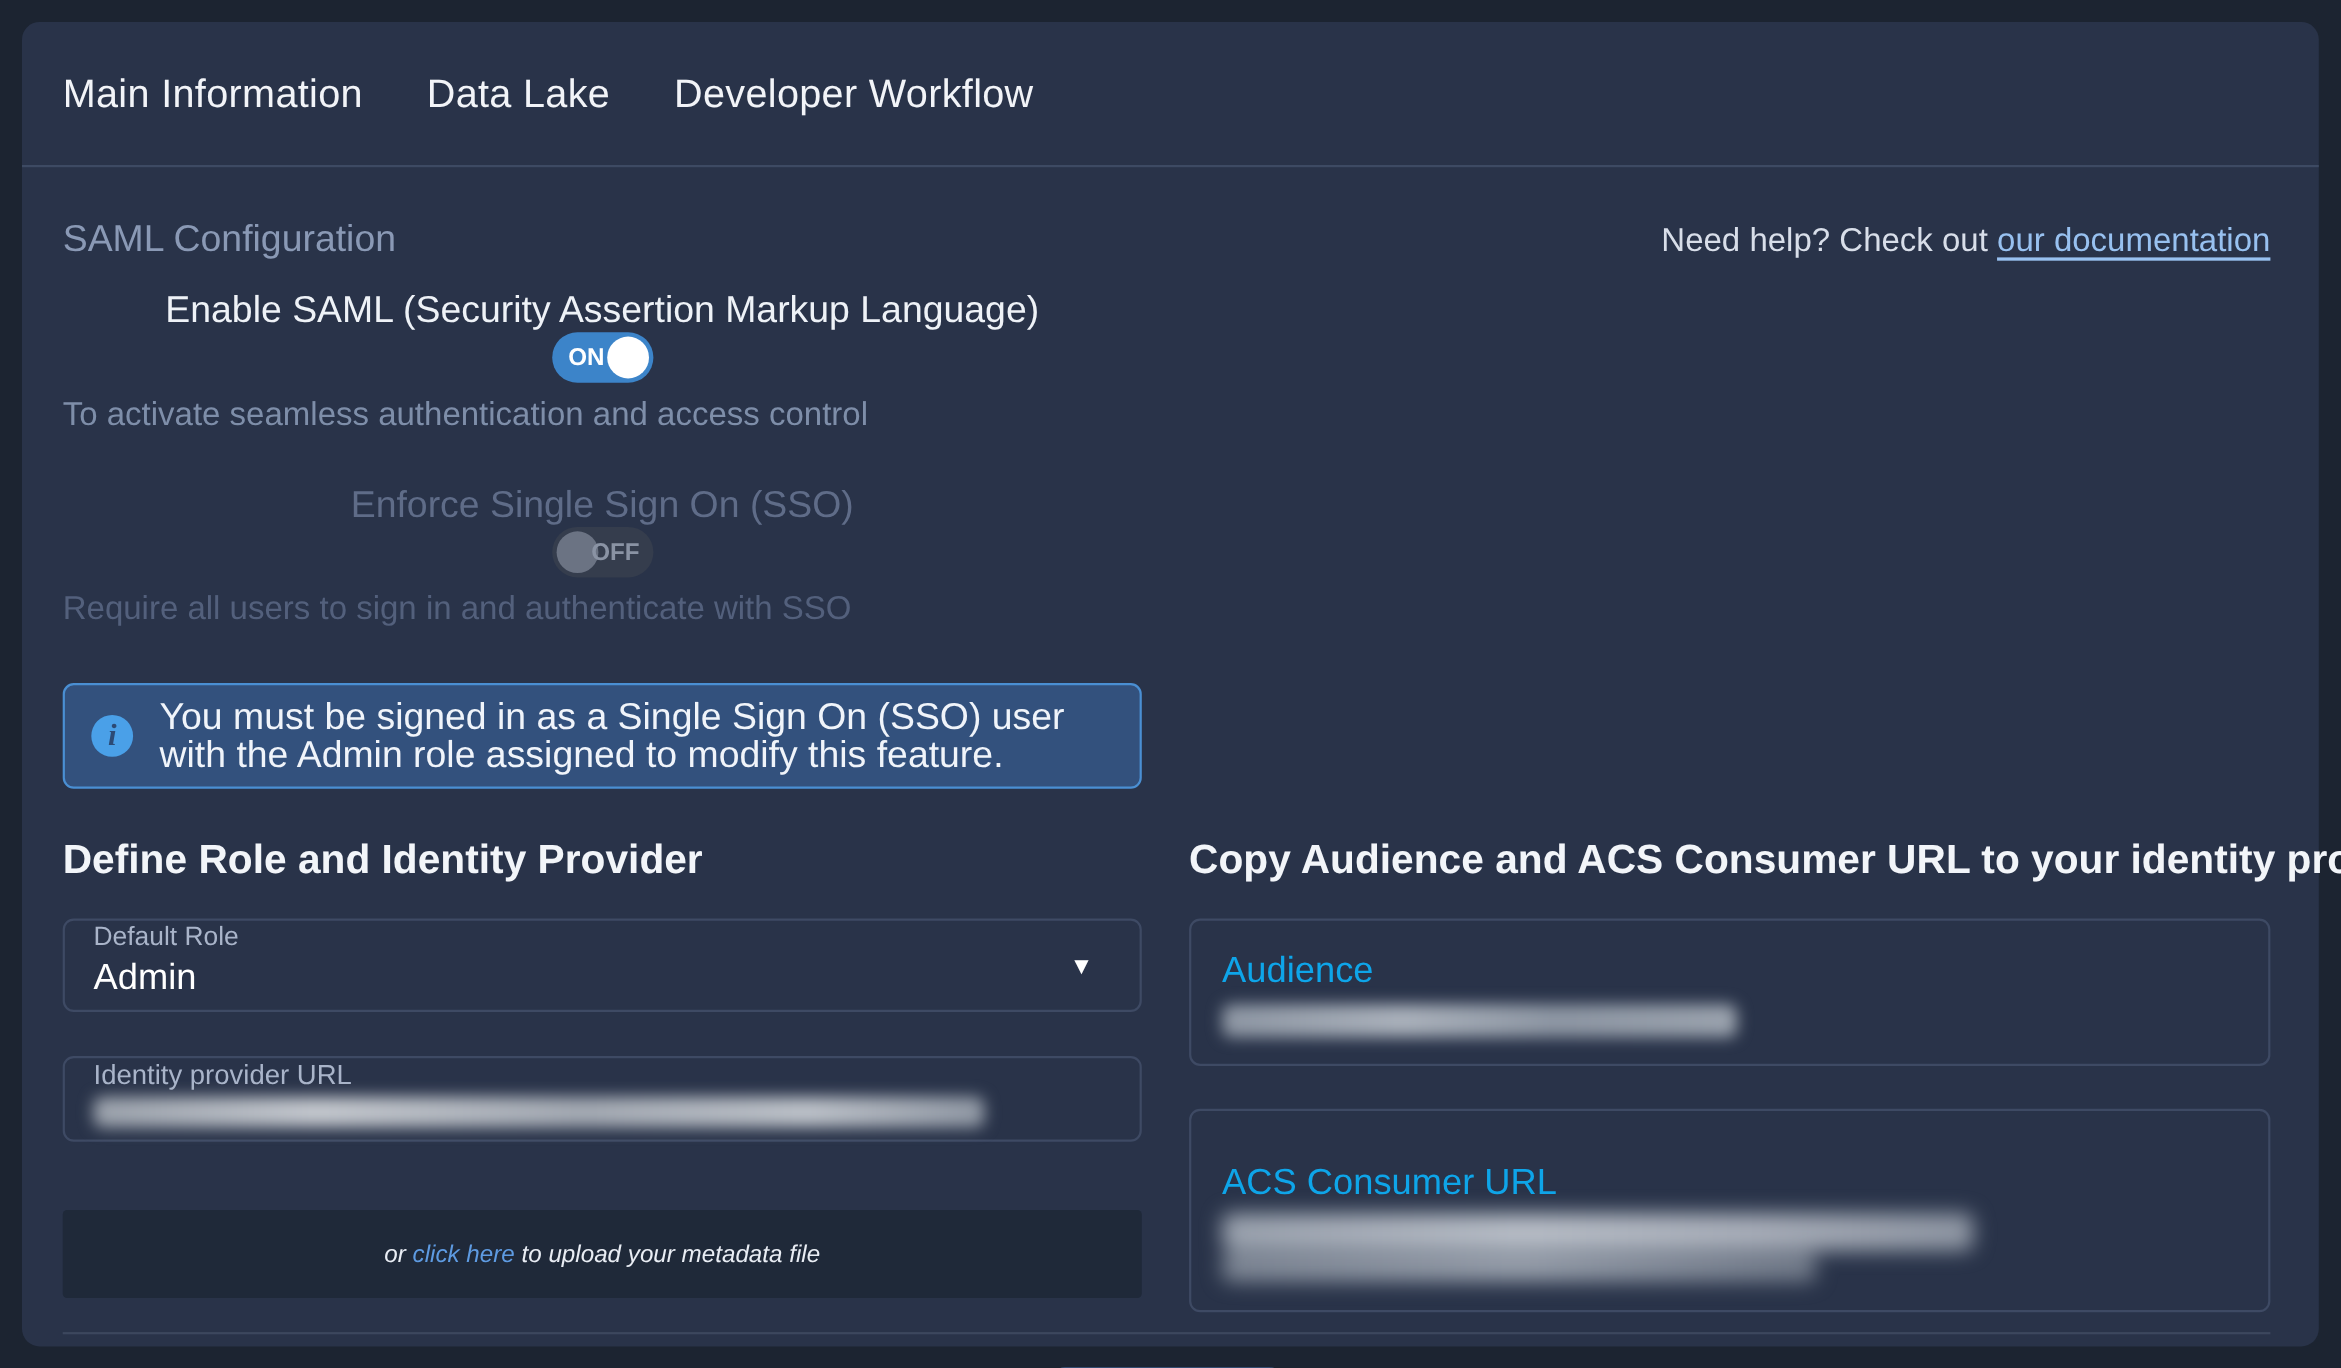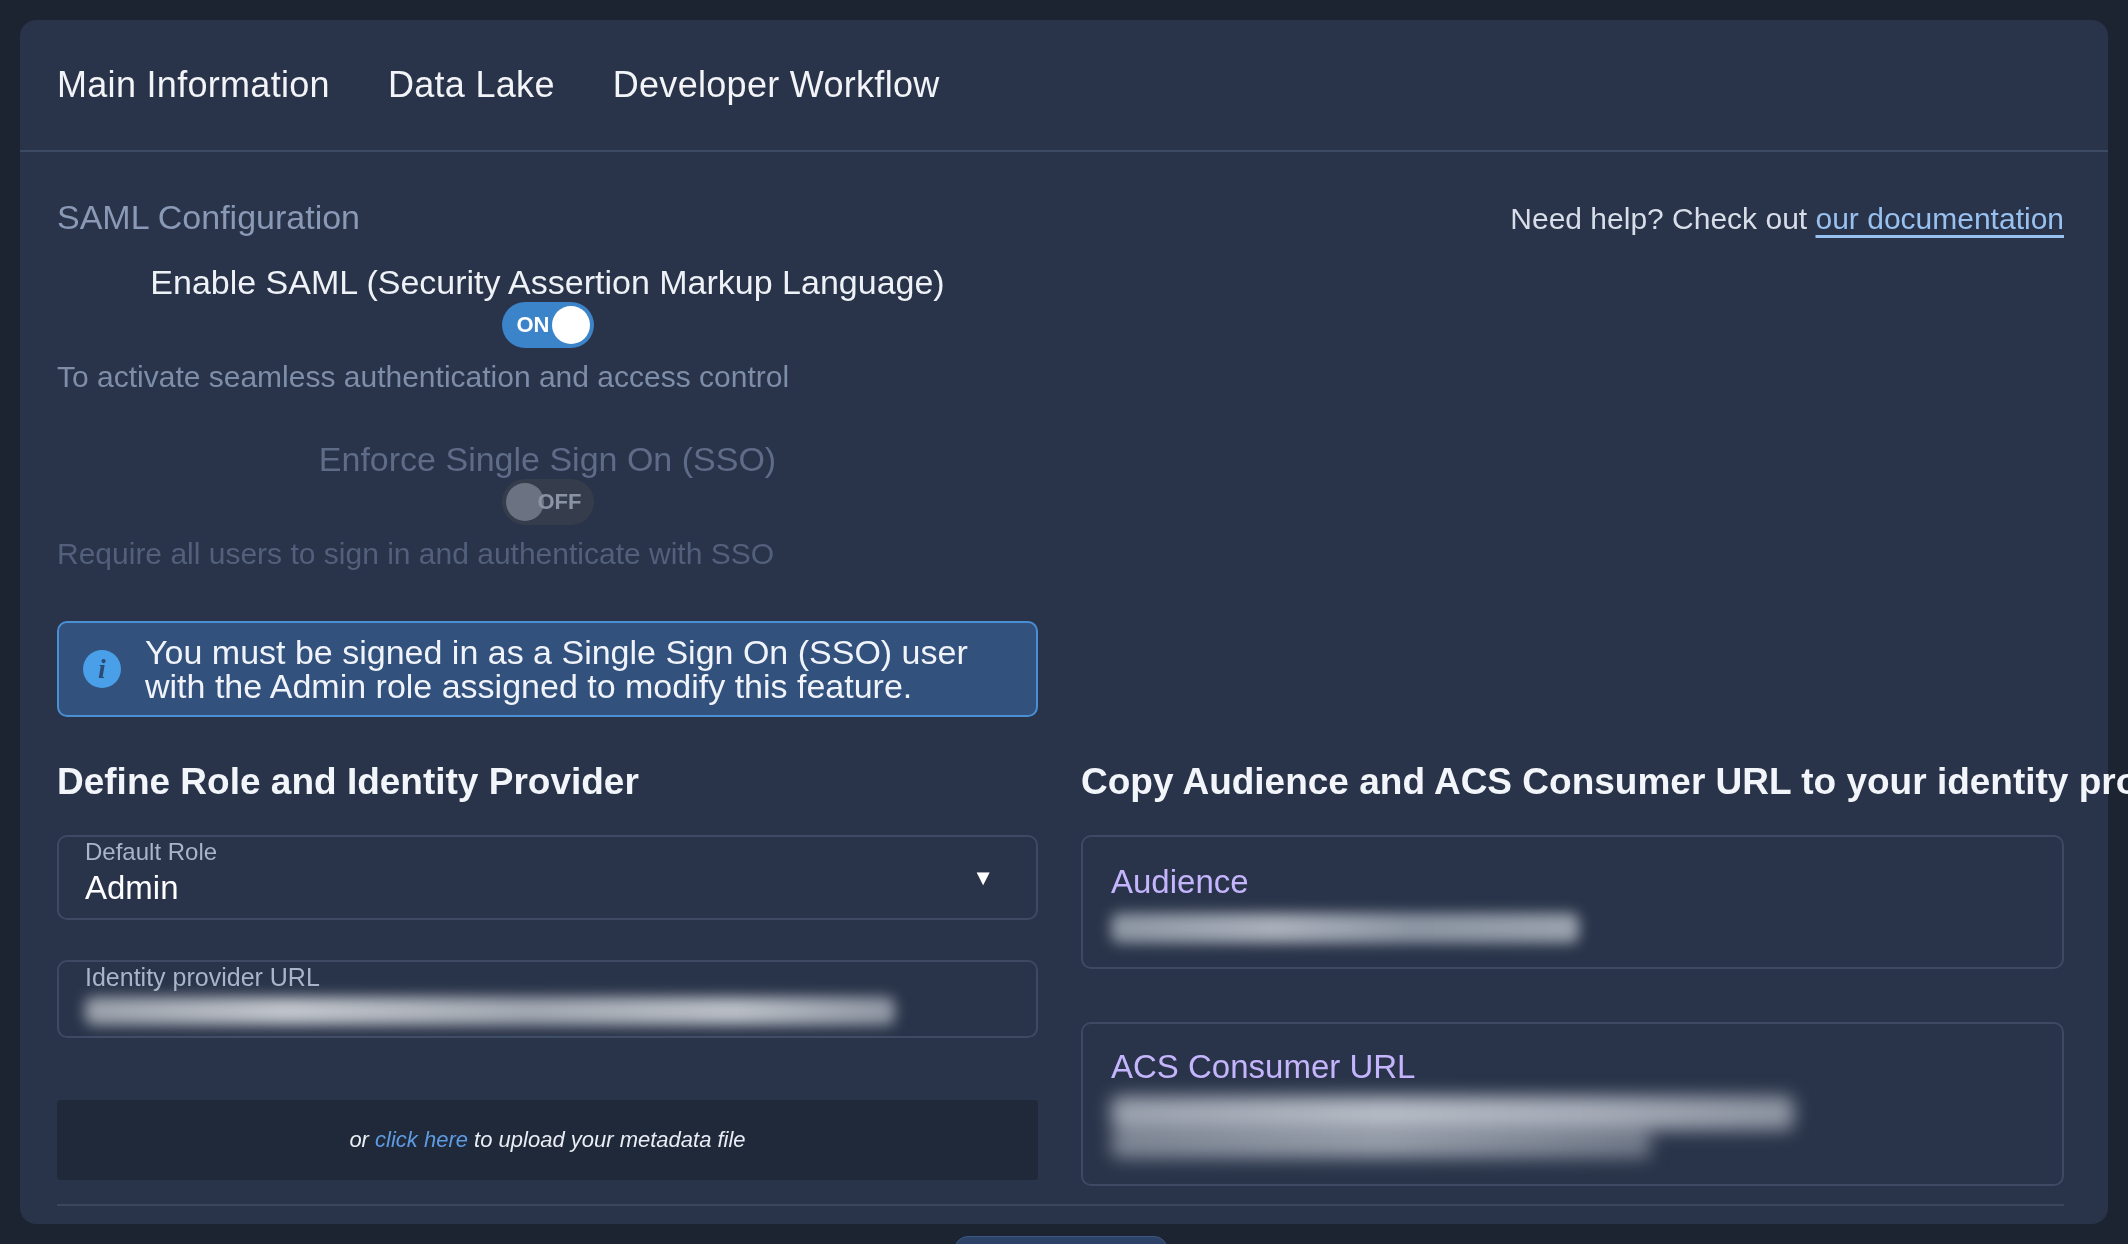--- a/index.html
+++ b/index.html
@@ -166,21 +166,21 @@
     white-space: nowrap;
   }
   .field-box {
     border: 2px solid #3e4a64;
     border-radius: 10px;
     padding: 1px 26px;
     position: relative;
   }
   .field-label { font-size: 24px; color: #a9b4c9; }
   .field-label.md { font-size: 25px; }
-  .field-label.blue { font-size: 33px; color: #c4b5fd; }
+  .field-label.blue { font-size: 33px; color: #0ea5e9; }
   .field-value { margin-top: 3px; font-size: 33px; color: #ffffff; }
   .select { height: 85px; cursor: pointer; }
   .caret {
     position: absolute;
     right: 42px; top: 50%;
     transform: translateY(-50%);
     color: #ffffff;
     font-size: 22px;
   }
   .idp-box { margin-top: 40px; height: 78px; }
@@ -194,21 +194,21 @@
     width: 810px;
     background: linear-gradient(90deg,#9aa1ab,#c3c7cd 25%,#a3a9b2 55%,#bcc1c8 80%,#8f97a3);
   }
   .aud-box { padding: 26px 28px 24px 28px; min-height: 121px; }
   .blur-bar.audience {
     margin-top: 12px;
     width: 468px;
     height: 30px;
     background: linear-gradient(90deg,#8d96a3,#aab1bb 35%,#8d96a3 65%,#9ba3ae);
   }
-  .acs-box { margin-top: 53px; padding: 24px 28px 26px 28px; min-height: 152px; }
+  .acs-box { margin-top: 39px; padding: 45px 28px 26px 28px; min-height: 152px; }
   .blur-blob { margin-top: 10px; filter: blur(9px); }
   .blur-blob .l1 {
     width: 683px; height: 34px;
     border-radius: 8px;
     background: linear-gradient(90deg,#99a1ad,#b8bec7 40%,#a8aeb9 70%,#8d95a2);
   }
   .blur-blob .l2 {
     width: 540px; height: 26px;
     margin-top: 2px;
     border-radius: 8px;

